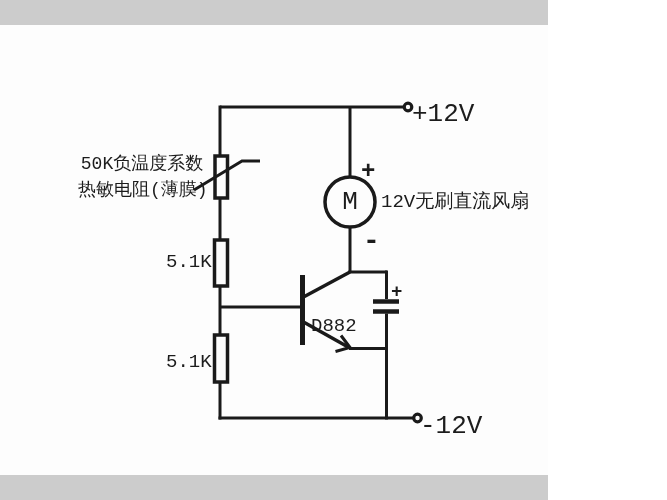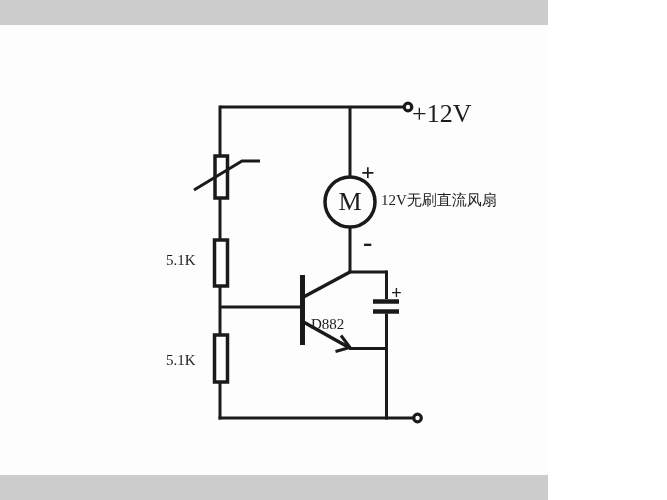--- a/index.html
+++ b/index.html
@@ -1,38 +1,38 @@
 <!DOCTYPE html>
 <html><head>
 <meta charset="utf-8">
 <style>
   html,body{margin:0;padding:0;background:#fff;}
   #stage{
     position:relative;
     width:548px;height:500px;
     background:#fdfdfd;
     overflow:hidden;
-    font-family:Liberation Serif, serif;
+    font-family:Liberation Mono, monospace;
     color:#1a1a1a;
   }
   .letterbox{
     position:absolute;left:0;width:667px;height:25px;
     background:#cccccc;
   }
   .letterbox.top{top:0;}
   .letterbox.bottom{top:475px;}
   #circuit-svg{position:absolute;left:0;top:0;}
   .lbl{
     position:absolute;
     white-space:nowrap;
     color:#1c1c1c;
     line-height:1.15;
   }
   .lbl-supply{font-size:26px;line-height:1.0;}
-  .lbl-value{font-size:15px;text-align:center;}
+  .lbl-value{font-size:19px;text-align:center;}
   .lbl-thermistor{
     font-size:18px;
     line-height:26px;
     text-align:center;
     width:128px;
   }
   .lbl-motor-m{
     font-size:26px;line-height:28px;width:28px;text-align:center;
   }
   .lbl-pol{font-size:24px;font-weight:bold;line-height:1.0;}
@@ -96,21 +96,26 @@
 
       <path d="M386.5 313.5 V419.5"></path>
 
       <circle cx="408" cy="107" r="3.8" stroke-width="3.2" fill="#fdfdfd"></circle>
       <circle cx="417.5" cy="418" r="3.8" stroke-width="3.2" fill="#fdfdfd"></circle>
     </g>
   </svg>
 
   <div class="lbl lbl-supply" style="left:412px;top:101px;">+12V</div>
 
+  <div class="lbl lbl-supply" style="left:420px;top:413px;">-12V</div>
 
+  <div class="lbl lbl-thermistor" style="left:78px;top:151px;">
+    <div>50K负温度系数</div>
+    <div>热敏电阻(薄膜)</div>
+  </div>
 
   <div class="lbl lbl-value" style="left:166px;top:252px;">5.1K</div>
 
   <div class="lbl lbl-value" style="left:166px;top:352px;">5.1K</div>
 
   <div class="lbl lbl-value" style="left:311px;top:316px;">D882</div>
 
 
   <div class="lbl lbl-pol-small" style="left:391px;top:283px;">+</div>
 

